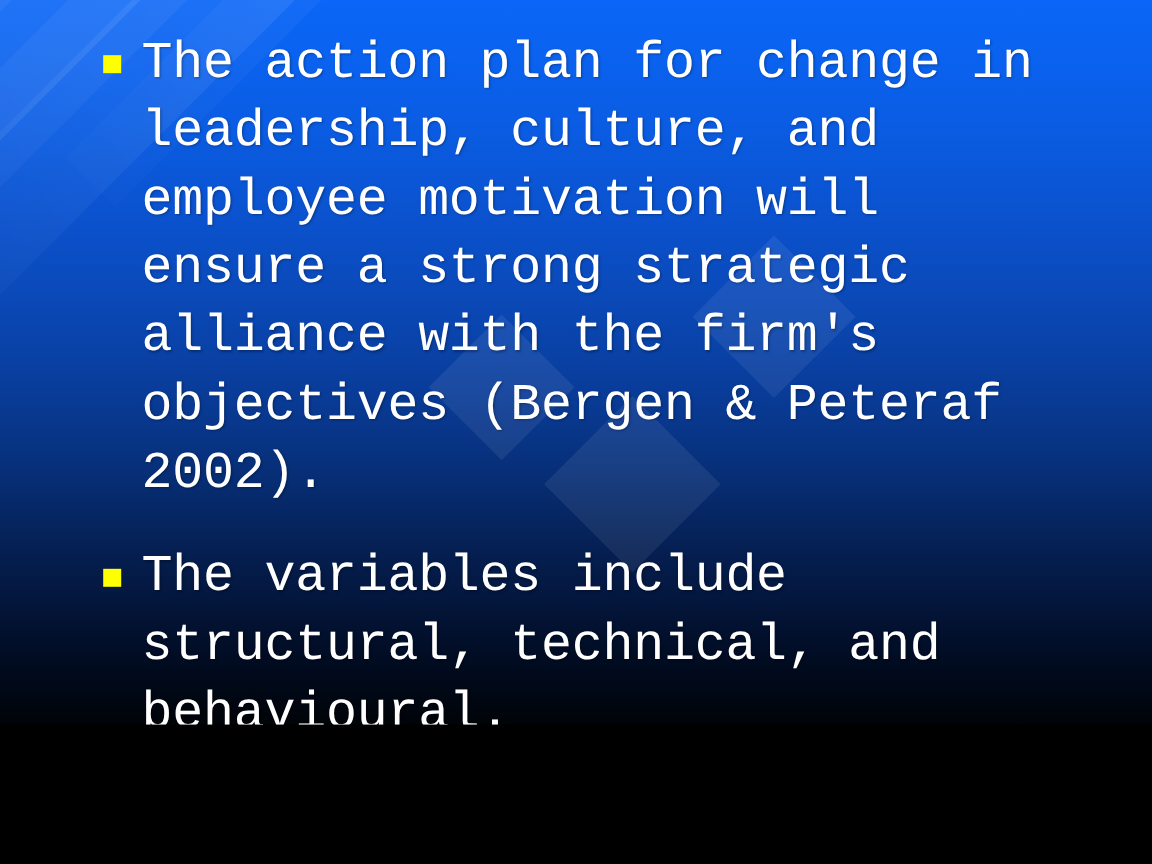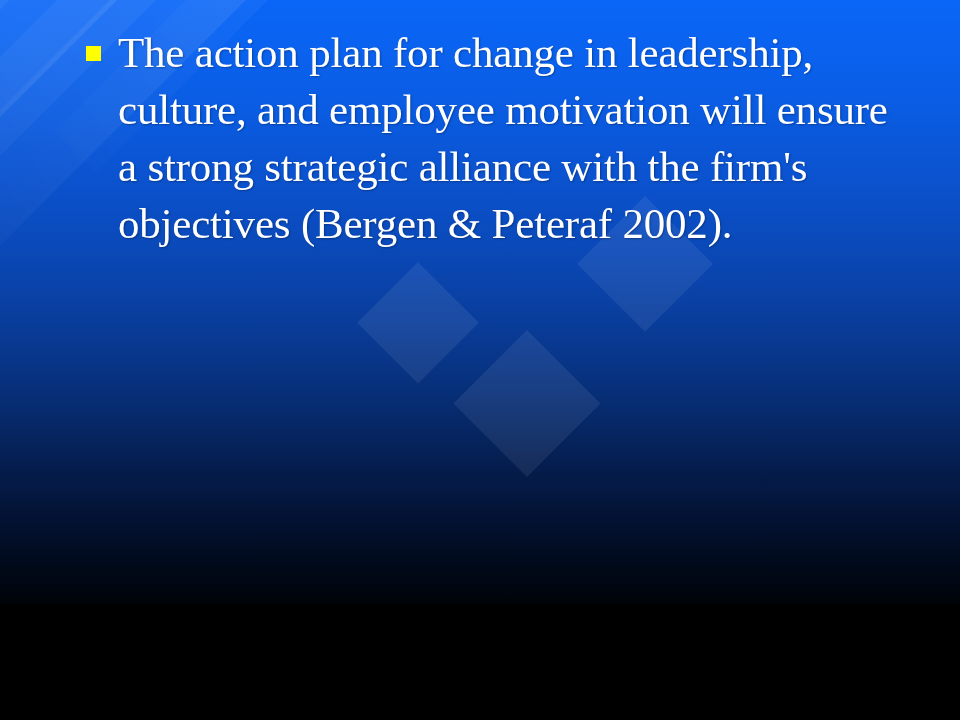--- a/index.html
+++ b/index.html
@@ -7,21 +7,21 @@
     margin: 0;
     padding: 0;
     background: #000;
   }
 
   #slide {
     position: relative;
     width: 960px;
     height: 604px;
     overflow: hidden;
-    font-family: Liberation Serif, serif;
+    font-family: Liberation Mono, monospace;
     
     background: linear-gradient(
         to bottom,
         #0a66f7   0%,
         #0a62ef   8%,
         #0a5ce2  18%,
         #0b52ce  30%,
         #0a48b6  42%,
         #093c99  54%,
         #072f78  65%,
@@ -142,15 +142,19 @@
   </div>
 
   <div id="content">
 
     <div class="bullet-item" id="item0">
       <span class="bullet-marker"></span>
       <span class="bullet-text">The action plan for change in leadership, culture, and employee motivation will ensure a strong strategic alliance with the firm's objectives (Bergen &amp; Peteraf 2002).</span>
     </div>
 
 
+    <div class="bullet-item" id="item2">
+      <span class="bullet-marker"></span>
+      <span class="bullet-text">The variables include structural, technical, and behavioural.</span>
+    </div>
 
   </div>
 </div>
 
 </body></html>

